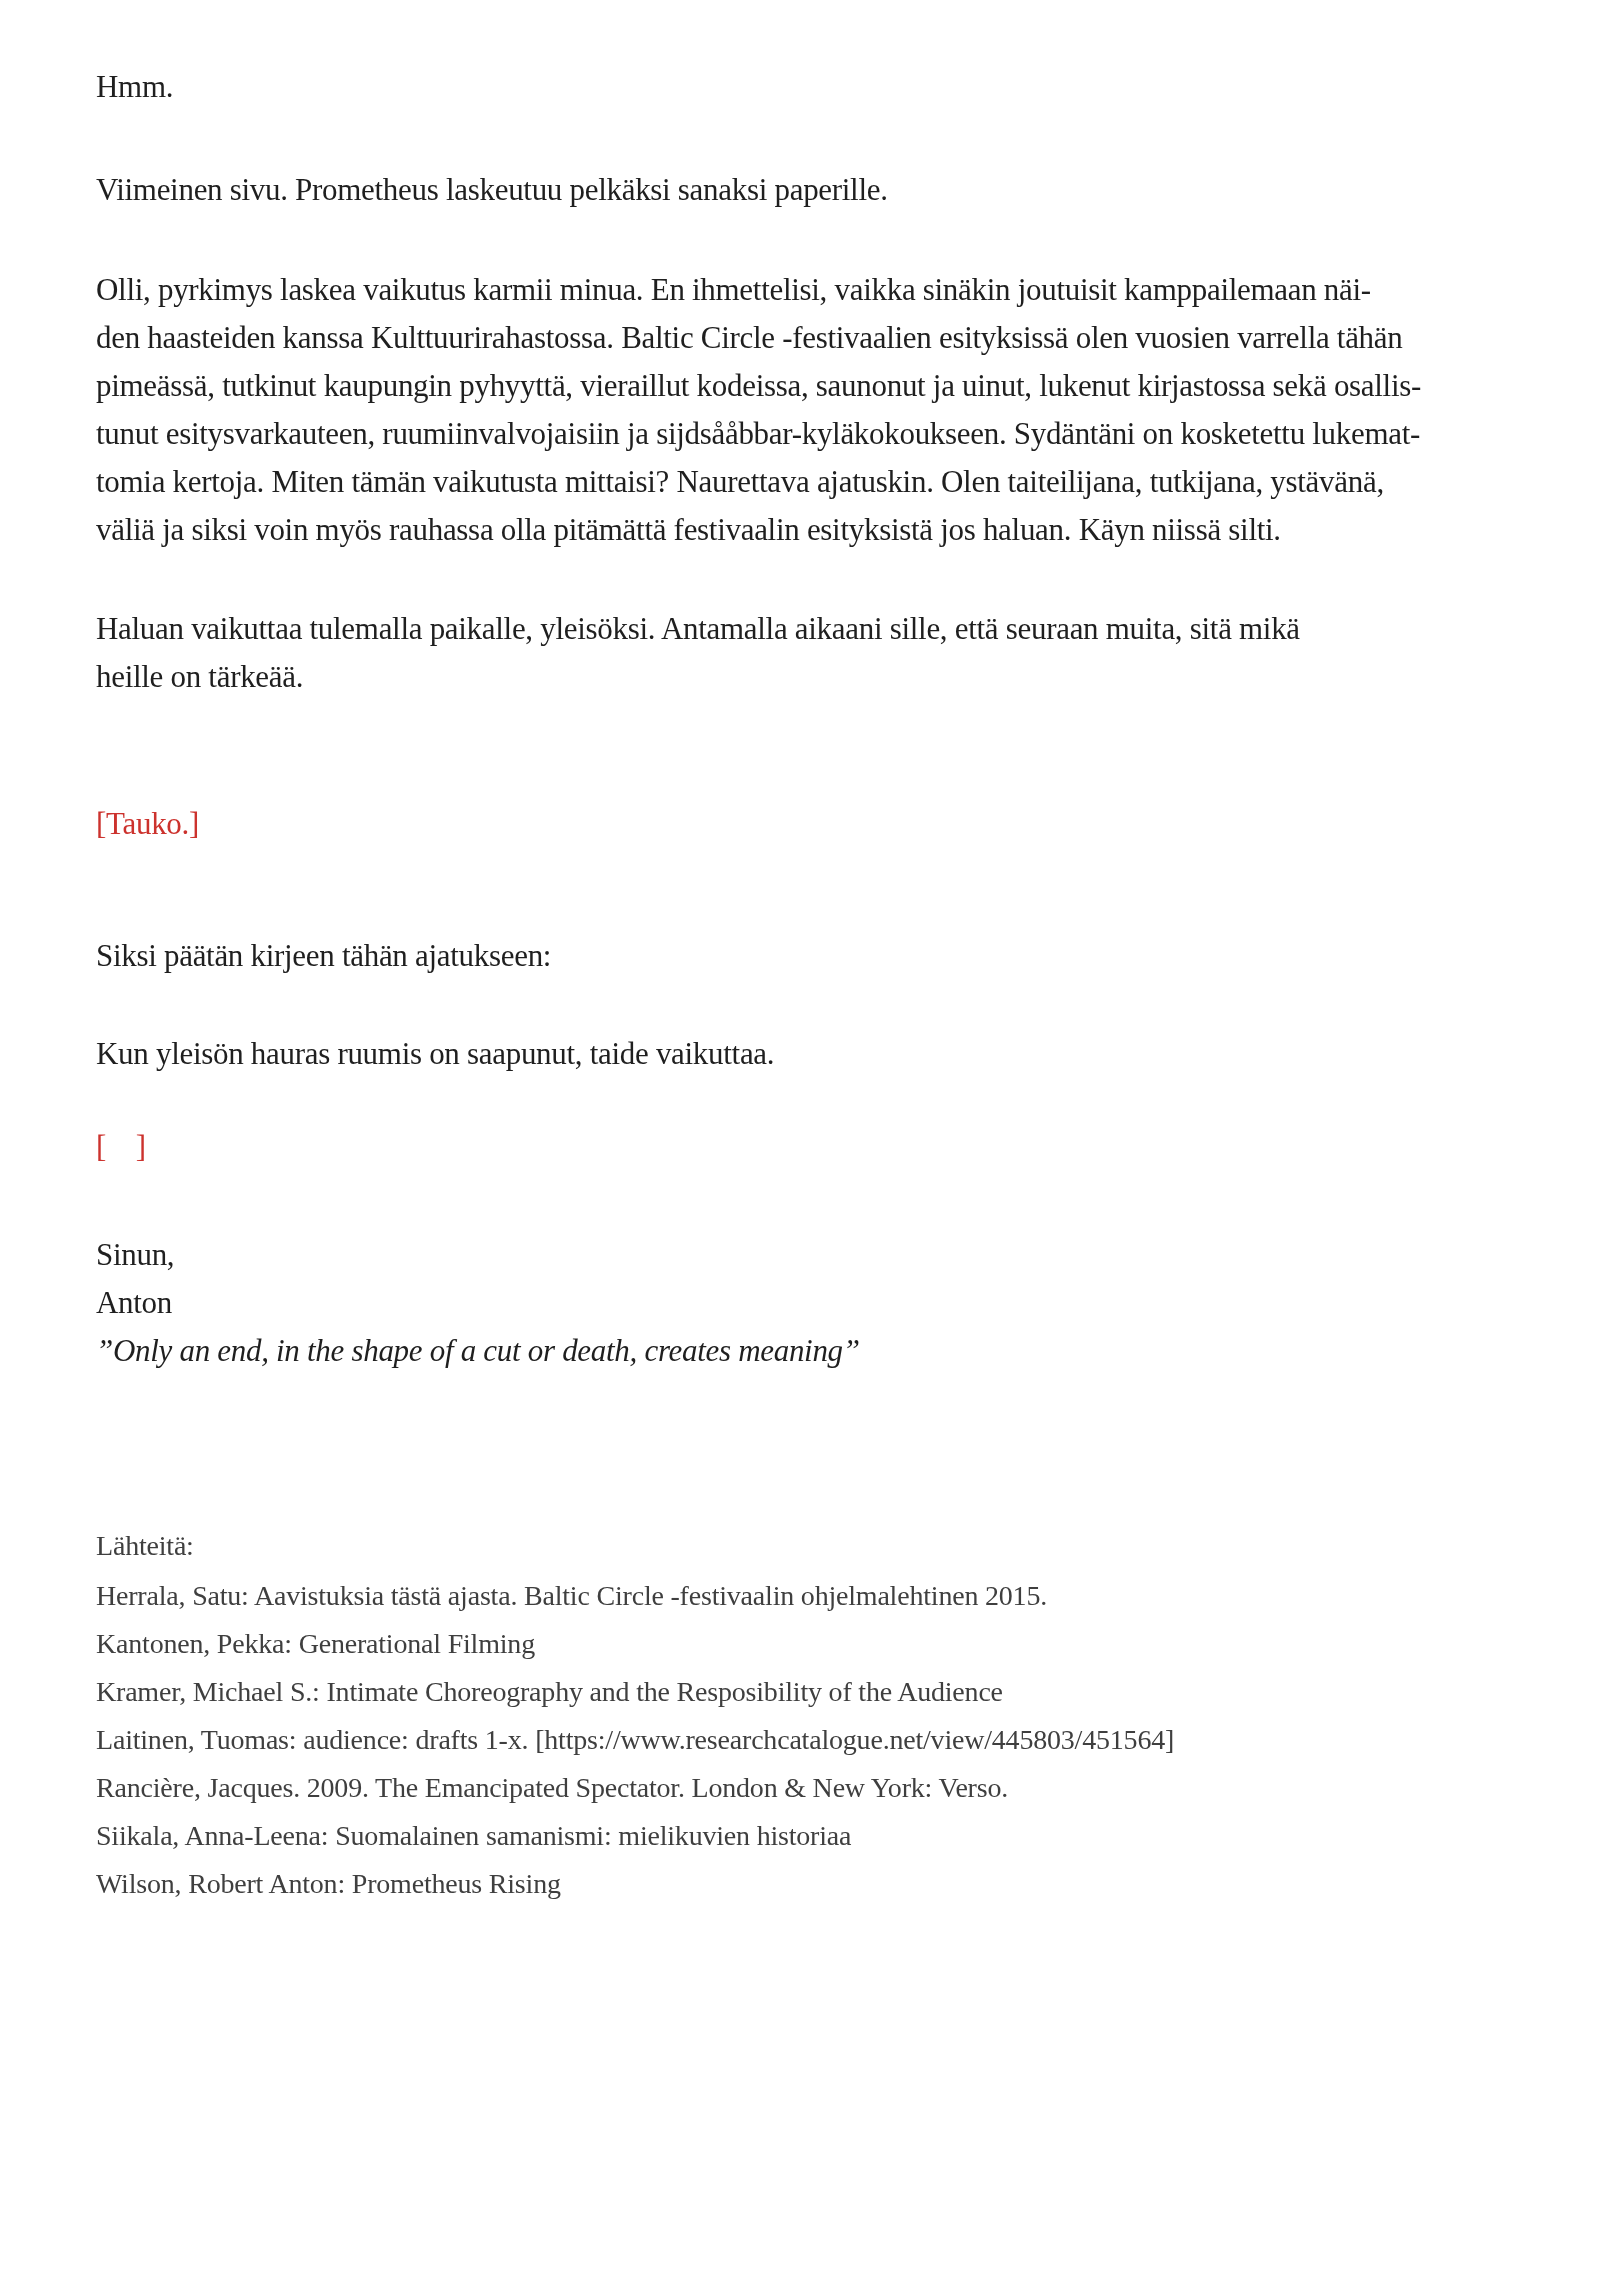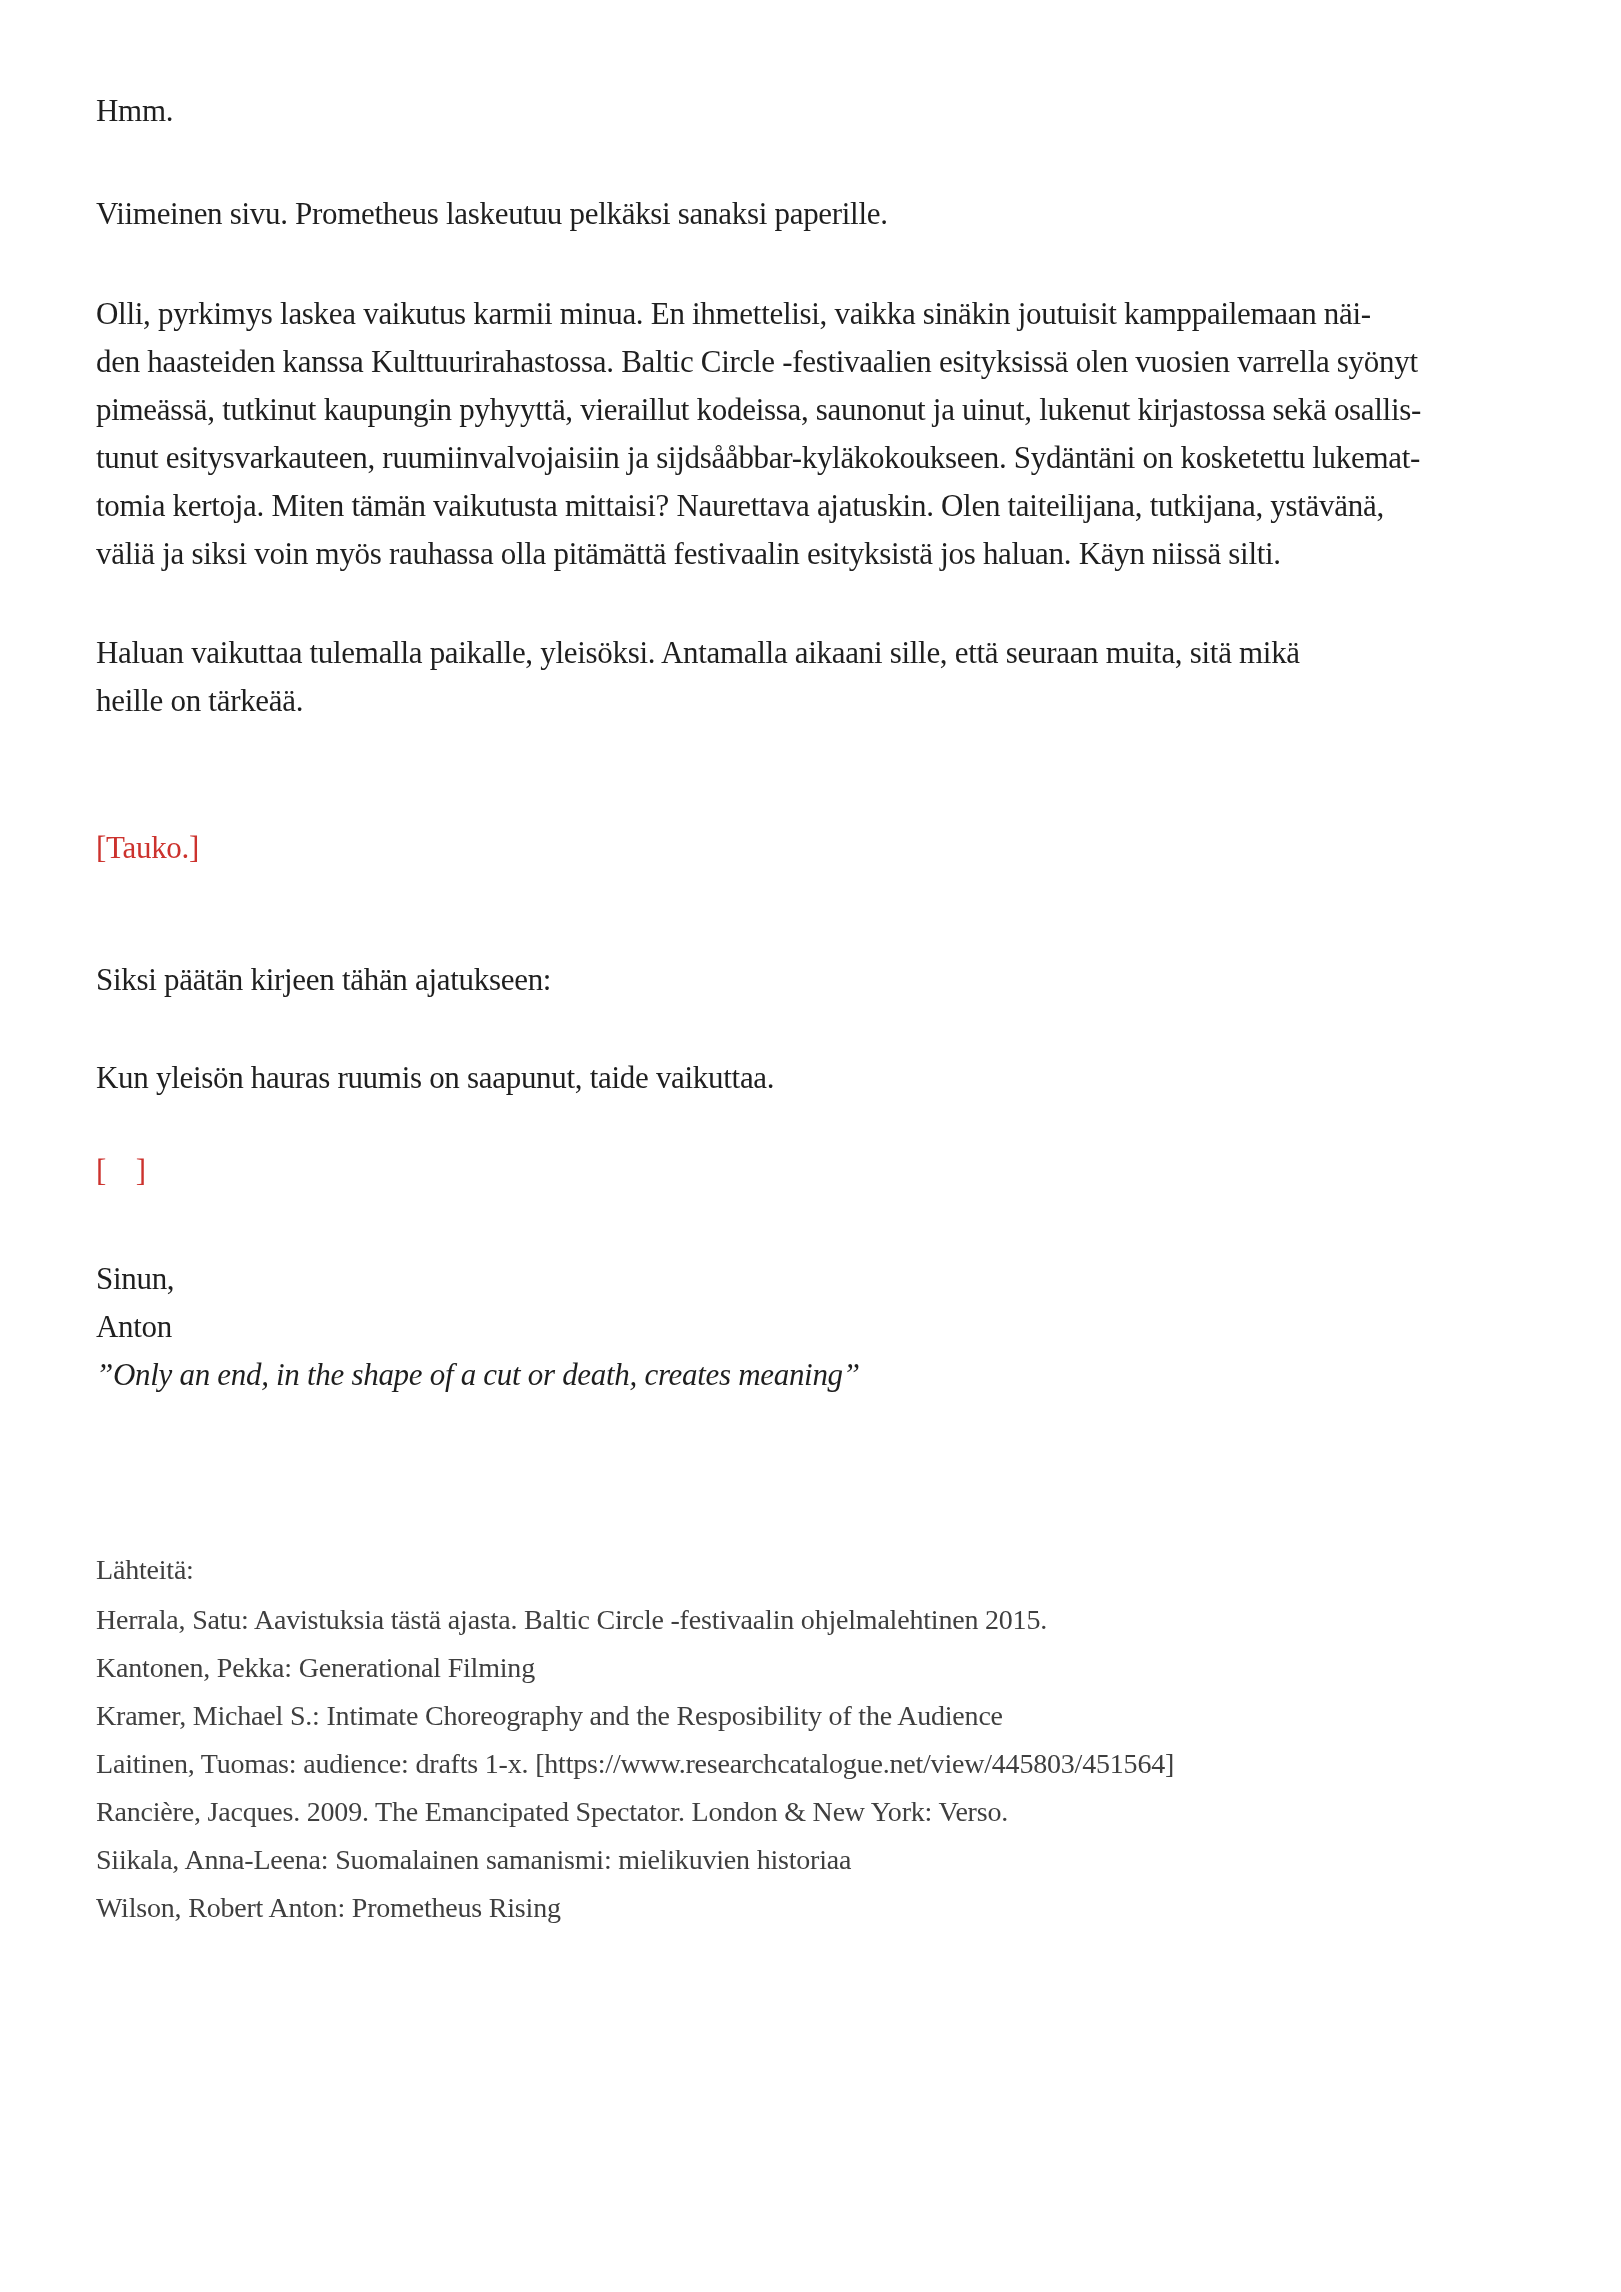--- a/index.html
+++ b/index.html
@@ -12,21 +12,21 @@
   .page{
     position:relative;
     width:1621px;
     height:2293px;
     background:var(--page-bg);
     overflow:hidden;
     font-family:"Liberation Serif","DejaVu Serif",serif;
     color:var(--body-ink);
   }
   .content{
-    padding-top:87px;
+    padding-top:63px;
     padding-left:96px;
     width:1460px;
   }
   .para{
     font-size:31px;
     line-height:48px;
     letter-spacing:-0.3px;
     margin:0;
   }
   .line{white-space:pre;}
@@ -54,21 +54,21 @@
 
 <div class="page">
   <div class="content">
 
     <p class="para p-hmm">Hmm.</p>
 
     <p class="para p-viimeinen">Viimeinen sivu. Prometheus laskeutuu pelkäksi sanaksi paperille.</p>
 
     <div class="para p-olli">
         <div class="line">Olli, pyrkimys laskea vaikutus karmii minua. En ihmettelisi, vaikka sinäkin joutuisit kamppailemaan näi-</div>
-        <div class="line">den haasteiden kanssa Kulttuurirahastossa. Baltic Circle -festivaalien esityksissä olen vuosien varrella syönyt</div>
+        <div class="line">den haasteiden kanssa Kulttuurirahastossa. Baltic Circle -festivaalien esityksissä olen vuosien varrella tähän</div>
         <div class="line">pimeässä, tutkinut kaupungin pyhyyttä, vieraillut kodeissa, saunonut ja uinut, lukenut kirjastossa sekä osallis-</div>
         <div class="line">tunut esitysvarkauteen, ruumiinvalvojaisiin ja sijdsååbbar-kyläkokoukseen. Sydäntäni on kosketettu lukemat-</div>
         <div class="line">tomia kertoja. Miten tämän vaikutusta mittaisi? Naurettava ajatuskin. Olen taiteilijana, tutkijana, ystävänä,</div>
         <div class="line">väliä ja siksi voin myös rauhassa olla pitämättä festivaalin esityksistä jos haluan. Käyn niissä silti.</div>
       </div>
 
     <div class="para p-haluan">
         <div class="line">Haluan vaikuttaa tulemalla paikalle, yleisöksi. Antamalla aikaani sille, että seuraan muita, sitä mikä</div>
         <div class="line">heille on tärkeää.</div>
       </div>

